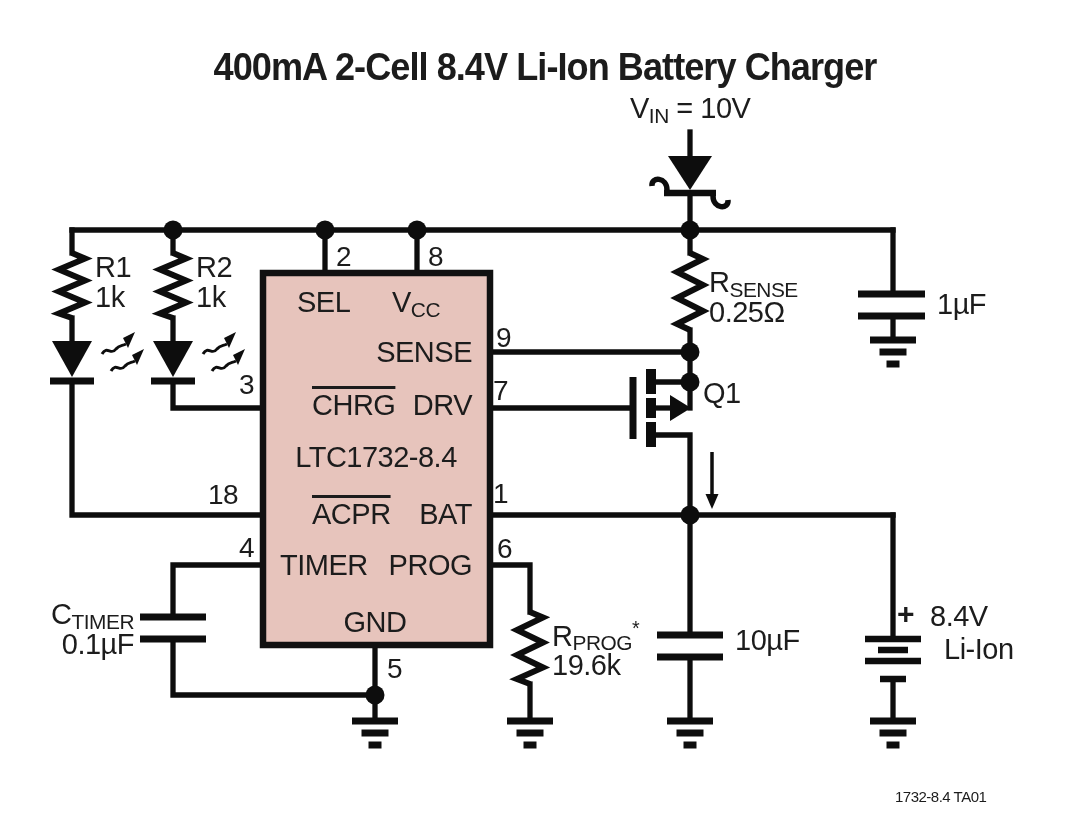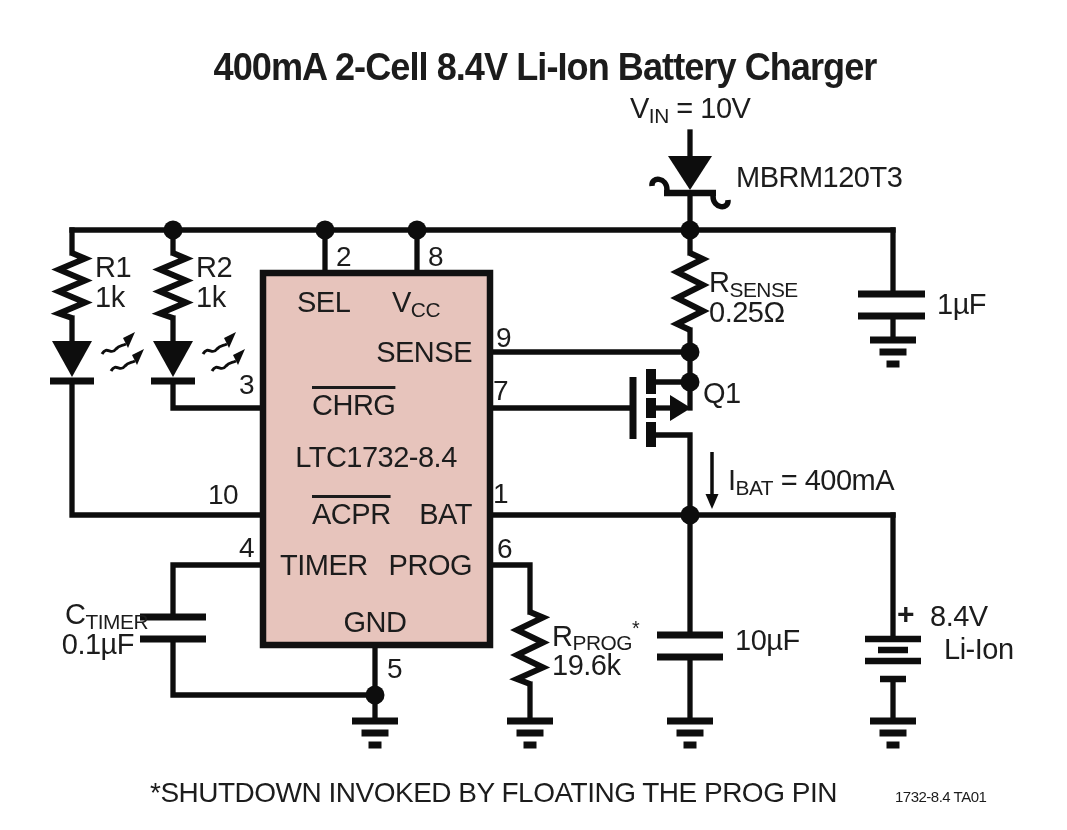--- a/index.html
+++ b/index.html
@@ -156,66 +156,64 @@
     <use href="#gndsym" x="375" y="721"></use>
     <use href="#gndsym" x="530" y="721"></use>
     <use href="#gndsym" x="690" y="721"></use>
     <use href="#gndsym" x="893" y="721"></use>
   </svg>
 
   <div class="lbl title" style="left:545px;top:48px">400mA 2-Cell 8.4V Li-Ion Battery Charger</div>
 
   <div class="lbl" style="left:630px;top:94px"><span>V</span><span class="sub">IN</span><span> = 10V</span></div>
 
-  <div class="lbl" style="left:736px;top:163px">MBRM120T3</div>
 
   <div class="lbl" style="left:95px;top:253px">R1</div>
   <div class="lbl" style="left:95px;top:283px">1k</div>
   <div class="lbl" style="left:196px;top:253px">R2</div>
   <div class="lbl" style="left:196px;top:283px">1k</div>
 
   <div class="lbl" style="left:709px;top:268px"><span>R</span><span class="sub">SENSE</span></div>
   <div class="lbl" style="left:709px;top:298px">0.25Ω</div>
 
   <div class="lbl" style="left:937px;top:290px">1µF</div>
 
   <div class="lbl" style="left:703px;top:379px">Q1</div>
 
-  <div class="lbl" style="left:728px;top:466px"><span>I</span><span class="sub">BAT</span><span> = 400mA</span></div>
 
   <div class="lbl" style="left:552px;top:619px"><span>R</span><span class="sub">PROG</span><span class="sup">*</span></div>
   <div class="lbl" style="left:552px;top:651px">19.6k</div>
 
   <div class="lbl" style="left:735px;top:626px">10µF</div>
 
-  <div class="lbl right" style="left:44px;top:600px;width:104px"><span>C</span><span class="sub">TIMER</span></div>
+  <div class="lbl right" style="left:30px;top:600px;width:104px"><span>C</span><span class="sub">TIMER</span></div>
   <div class="lbl right" style="left:30px;top:630px;width:104px">0.1µF</div>
 
   <div class="lbl plus" style="left:897px;top:599px">+</div>
   <div class="lbl" style="left:930px;top:602px">8.4V</div>
   <div class="lbl" style="left:944px;top:635px">Li-Ion</div>
 
   <div class="lbl" style="left:297px;top:288px">SEL</div>
   <div class="lbl" style="left:392px;top:288px"><span>V</span><span class="sub">CC</span></div>
   <div class="lbl right" style="left:330px;top:338px;width:142px">SENSE</div>
   <div class="lbl ovl" style="left:280px;top:391px">CHRG</div>
+  <div class="lbl right" style="left:330px;top:391px;width:142px">DRV</div>
   <div class="lbl" style="left:376px;top:443px;transform:translateX(-50%)">LTC1732-8.4</div>
   <div class="lbl ovl" style="left:280px;top:500px">ACPR</div>
   <div class="lbl right" style="left:330px;top:500px;width:142px">BAT</div>
   <div class="lbl" style="left:280px;top:551px">TIMER</div>
   <div class="lbl right" style="left:330px;top:551px;width:142px">PROG</div>
   <div class="lbl" style="left:375px;top:608px;transform:translateX(-50%)">GND</div>
 
   <div class="lbl pin-num" style="left:336px;top:243px">2</div>
   <div class="lbl pin-num" style="left:428px;top:243px">8</div>
   <div class="lbl pin-num" style="left:496px;top:324px">9</div>
   <div class="lbl pin-num" style="left:493px;top:377px">7</div>
   <div class="lbl pin-num" style="left:493px;top:480px">1</div>
   <div class="lbl pin-num" style="left:497px;top:535px">6</div>
   <div class="lbl pin-num" style="left:239px;top:371px">3</div>
-  <div class="lbl pin-num" style="left:208px;top:481px">10</div>
+  <div class="lbl pin-num" style="left:208px;top:481px">18</div>
   <div class="lbl pin-num" style="left:239px;top:534px">4</div>
   <div class="lbl pin-num" style="left:387px;top:655px">5</div>
 
-  <div class="lbl note" style="left:150px;top:779px">*SHUTDOWN INVOKED BY FLOATING THE PROG PIN</div>
   <div class="lbl tag" style="left:895px;top:789px">1732-8.4 TA01</div>
 
 </div>
 
 </body></html>

